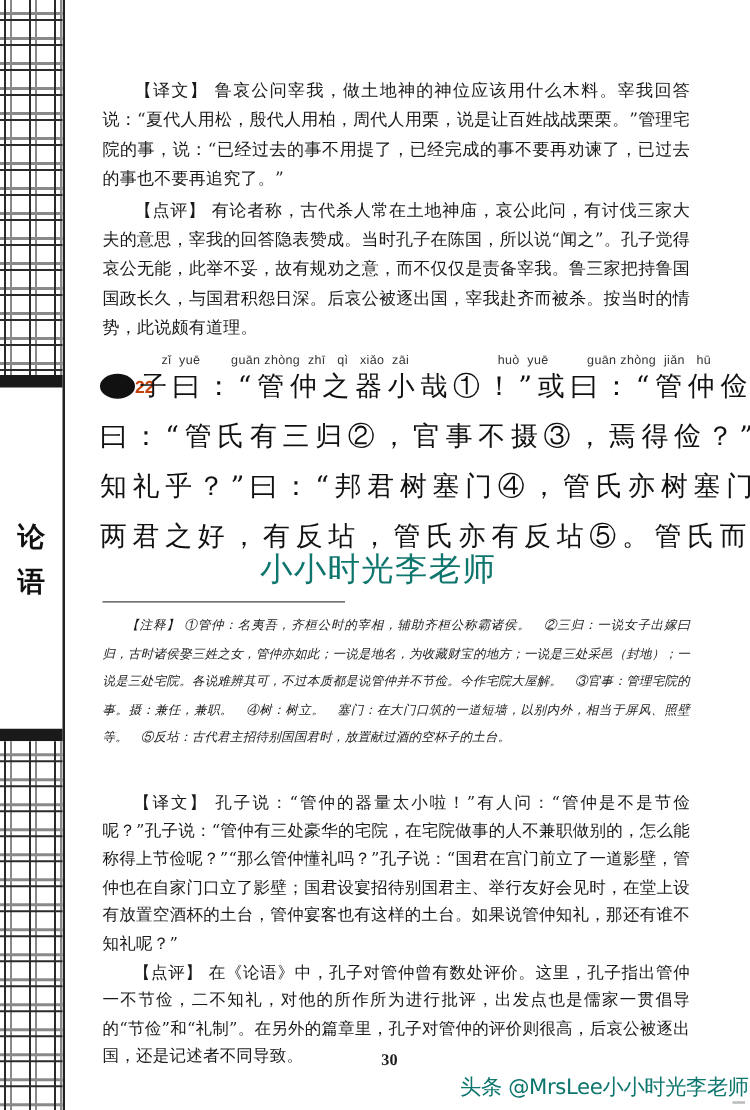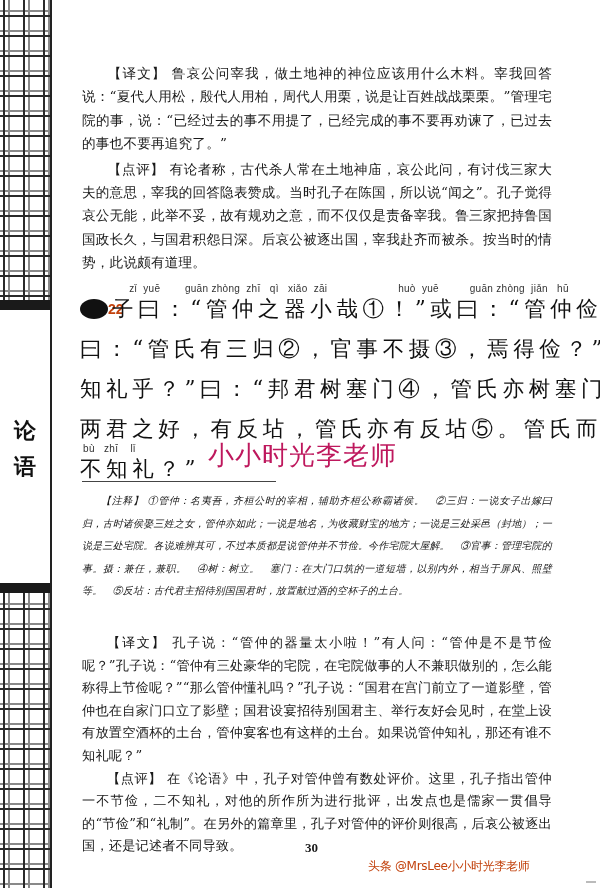--- a/index.html
+++ b/index.html
@@ -35,32 +35,32 @@
     .p1 { margin-bottom: 2px; }
 
     .verse { position: absolute; left: 80px; top: 283px; width: 476px; }
     .vline { position: relative; height: 40px; }
     .pinyin { position: absolute; top: 0; left: 0; font-family: "Liberation Sans", sans-serif; font-size: 10px; color: #333; white-space: pre; letter-spacing: 0.3px; }
     .hanzi { position: absolute; top: 11px; left: 0; font-size: 21.5px; letter-spacing: 4.6px; white-space: nowrap; color: #111; }
     .num-badge { display: inline-block; width: 26px; height: 20px; border-radius: 50%; background: #111; color: #c2410c;
       font-family: "Liberation Sans", sans-serif; font-size: 14px; font-weight: bold; text-align: center; line-height: 20px;
       letter-spacing: 0; vertical-align: 2px; margin-right: 4px; padding-left: 28px; }
 
-    .watermark { position: absolute; left: 208px; top: 438px; font-family: "DejaVu Sans", sans-serif; font-size: 26px; color: #be185d; letter-spacing: 1px; }
+    .watermark { position: absolute; left: 208px; top: 438px; font-family: "DejaVu Sans", sans-serif; font-size: 26px; color: #0f766e; letter-spacing: 1px; }
 
     .divider { position: absolute; left: 82px; top: 481px; width: 194px; height: 1px; background: #444; }
 
     .notes { position: absolute; left: 82px; top: 490px; width: 470px; }
     .notes .para { font-size: 10px; line-height: 22.5px; font-style: italic; }
 
     .translation2 { position: absolute; left: 82px; top: 632px; width: 470px; }
     .translation2 .para { font-size: 13.2px; line-height: 22.6px; }
 
     .page-num { position: absolute; left: 305px; top: 840px; font-family: "Liberation Serif", serif; font-size: 13px; font-weight: bold; }
-    .footer-wm { position: absolute; left: 368px; top: 858px; font-family: "DejaVu Sans", sans-serif; font-size: 12px; color: #c2410c; letter-spacing: -0.3px; }
+    .footer-wm { position: absolute; left: 368px; top: 858px; font-family: "DejaVu Sans", sans-serif; font-size: 17px; color: #0f766e; letter-spacing: -0.3px; }
     .corner-dash { position: absolute; left: 586px; top: 881px; width: 10px; height: 2px; background: #bbb; }
   </style>
 </head>
 <body>
 
 <div class="sidebar">
   <div class="fret fret-top">
       <div class="fret-inner"></div>
     </div>
   <div class="fret-bar bar-top"></div>
@@ -92,24 +92,20 @@
   </div>
   <div class="vline">
     <div class="hanzi">曰：“管氏有三归②，官事不摄③，焉得俭？”“然则管仲</div>
   </div>
   <div class="vline">
     <div class="hanzi">知礼乎？”曰：“邦君树塞门④，管氏亦树塞门；邦君为</div>
   </div>
   <div class="vline">
     <div class="hanzi">两君之好，有反坫，管氏亦有反坫⑤。管氏而知礼，孰</div>
   </div>
-  <div class="vline">
-    <div class="pinyin"> bù   zhī    lǐ</div>
-    <div class="hanzi">不知礼？”</div>
-  </div>
 </div>
 
 <div class="watermark">小小时光李老师</div>
 
 <div class="divider"></div>
 
 <div class="notes">
   <p class="para">
     <span class="tag">【注释】</span>
     <span>①管仲：名夷吾，齐桓公时的宰相，辅助齐桓公称霸诸侯。　②三归：一说女子出嫁曰归，古时诸侯娶三姓之女，管仲亦如此；一说是地名，为收藏财宝的地方；一说是三处采邑（封地）；一说是三处宅院。各说难辨其可，不过本质都是说管仲并不节俭。今作宅院大屋解。　③官事：管理宅院的事。摄：兼任，兼职。　④树：树立。　塞门：在大门口筑的一道短墙，以别内外，相当于屏风、照壁等。　⑤反坫：古代君主招待别国国君时，放置献过酒的空杯子的土台。</span>

